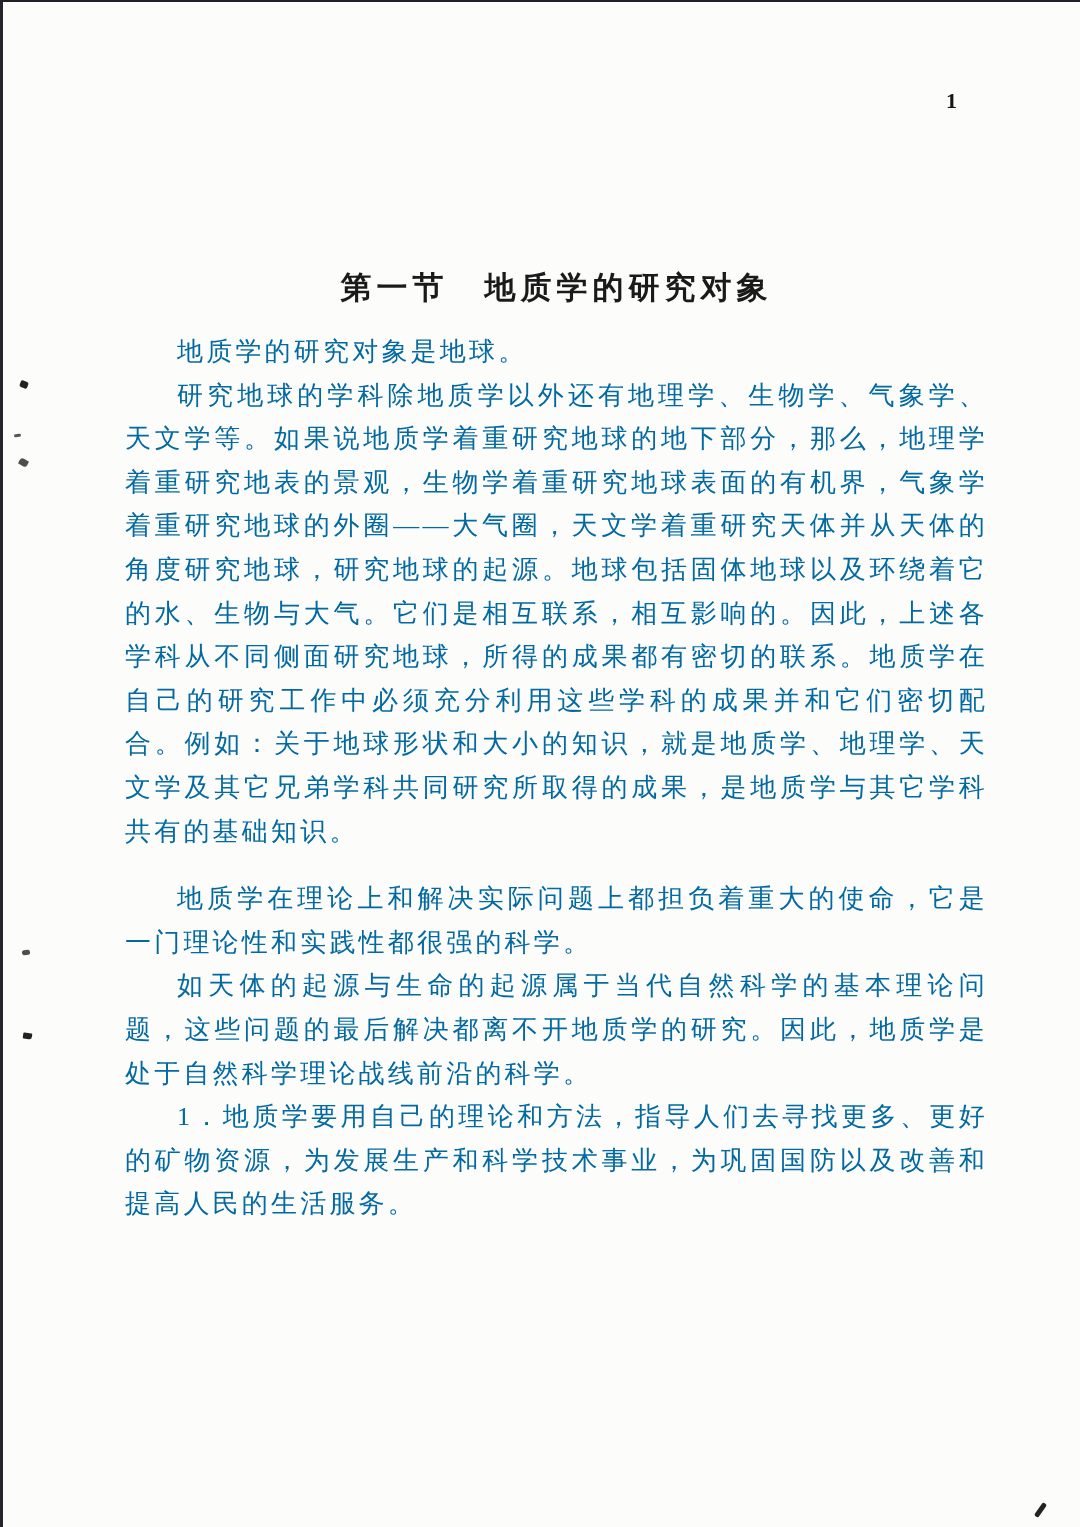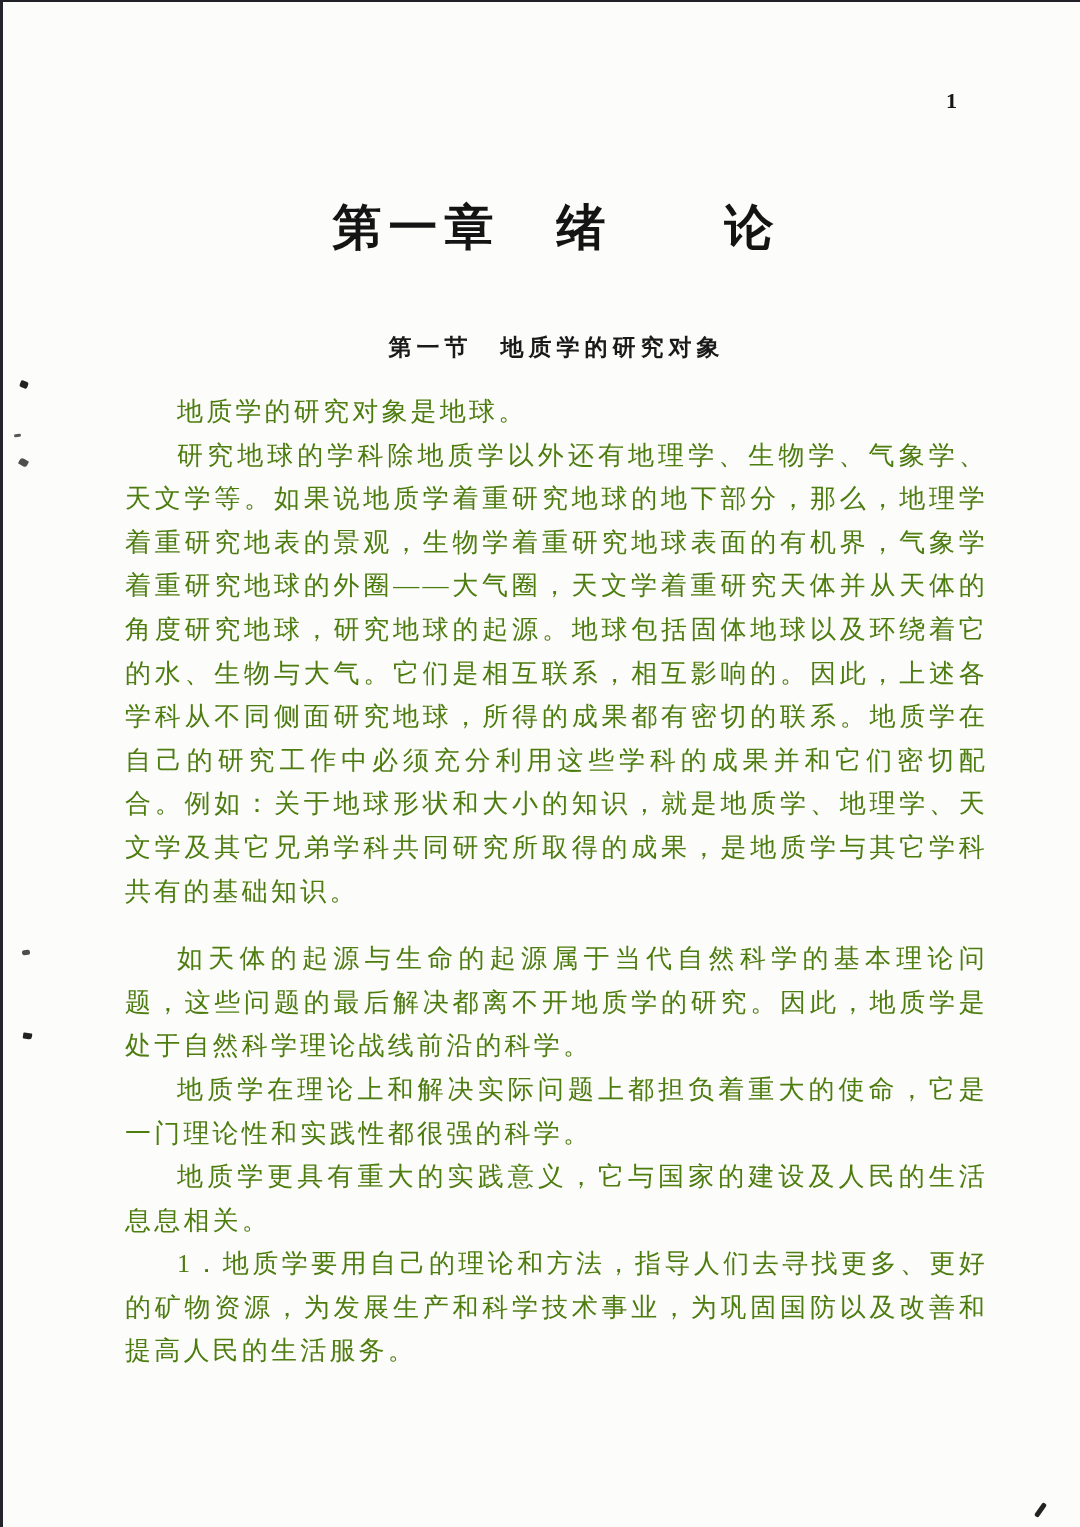--- a/index.html
+++ b/index.html
@@ -61,39 +61,39 @@
     text-align: center;
     font-size: 49px;
     font-weight: bold;
     letter-spacing: 7px;
     line-height: 60px;
     color: #141414;
   }
   .section-heading {
     margin: 0;
     text-align: center;
-    font-size: 23px;
+    font-size: 31px;
     font-weight: bold;
     letter-spacing: 5px;
     line-height: 40px;
     color: #1a1a1a;
   }
   .section-heading.first { margin-top: 70px; }
   .section-heading.second { margin-top: 46px; }
   .paragraphs { margin-top: 22px; }
   .paragraphs.second { margin-top: 24px; }
   .paragraphs p {
     margin: 0;
     font-size: 26px;
     line-height: 43.6px;
     letter-spacing: 3.2px;
     text-align: justify;
     text-indent: 2em;
     word-break: break-all;
-    color: #4d7c0f;
+    color: #0369a1;
   }
 </style>
 </head>
 <body>
 
 <div class="page">
 
   <div class="edge-top"></div>
   <div class="edge-left"></div>
 
@@ -101,32 +101,30 @@
   <div class="speck s2"></div>
   <div class="speck s3"></div>
   <div class="speck s4"></div>
   <div class="speck s5"></div>
   <div class="speck s6"></div>
 
   <div class="page-number">1</div>
 
   <div class="content">
 
-    <h1 class="chapter-title">第一章　绪　　论</h1>
 
     <h2 class="section-heading first">第一节　地质学的研究对象</h2>
 
     <div class="paragraphs">
       <p>地质学的研究对象是地球。</p>
       <p>研究地球的学科除地质学以外还有地理学、生物学、气象学、天文学等。如果说地质学着重研究地球的地下部分，那么，地理学着重研究地表的景观，生物学着重研究地球表面的有机界，气象学着重研究地球的外圈——大气圈，天文学着重研究天体并从天体的角度研究地球，研究地球的起源。地球包括固体地球以及环绕着它的水、生物与大气。它们是相互联系，相互影响的。因此，上述各学科从不同侧面研究地球，所得的成果都有密切的联系。地质学在自己的研究工作中必须充分利用这些学科的成果并和它们密切配合。例如：关于地球形状和大小的知识，就是地质学、地理学、天文学及其它兄弟学科共同研究所取得的成果，是地质学与其它学科共有的基础知识。</p>
     </div>
 
 
     <div class="paragraphs second">
+      <p>地质学在理论上和解决实际问题上都担负着重大的使命，它是一门理论性和实践性都很强的科学。</p>
       <p>如天体的起源与生命的起源属于当代自然科学的基本理论问题，这些问题的最后解决都离不开地质学的研究。因此，地质学是处于自然科学理论战线前沿的科学。</p>
-      <p>地质学在理论上和解决实际问题上都担负着重大的使命，它是一门理论性和实践性都很强的科学。</p>
-      <p>地质学更具有重大的实践意义，它与国家的建设及人民的生活息息相关。</p>
       <p>1．地质学要用自己的理论和方法，指导人们去寻找更多、更好的矿物资源，为发展生产和科学技术事业，为巩固国防以及改善和提高人民的生活服务。</p>
 
     </div>
 
   </div>
 </div>
 
 </body></html>

